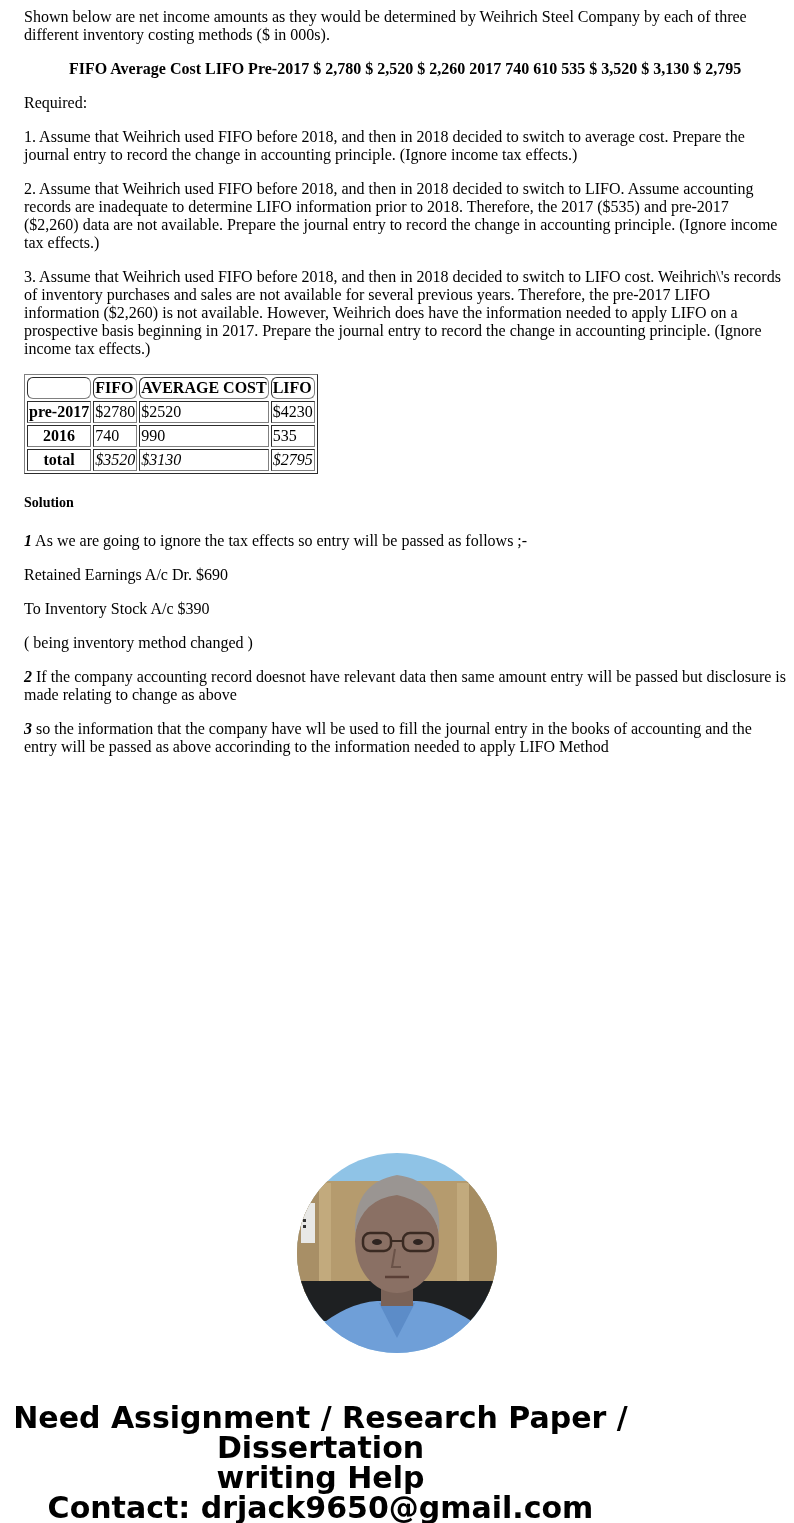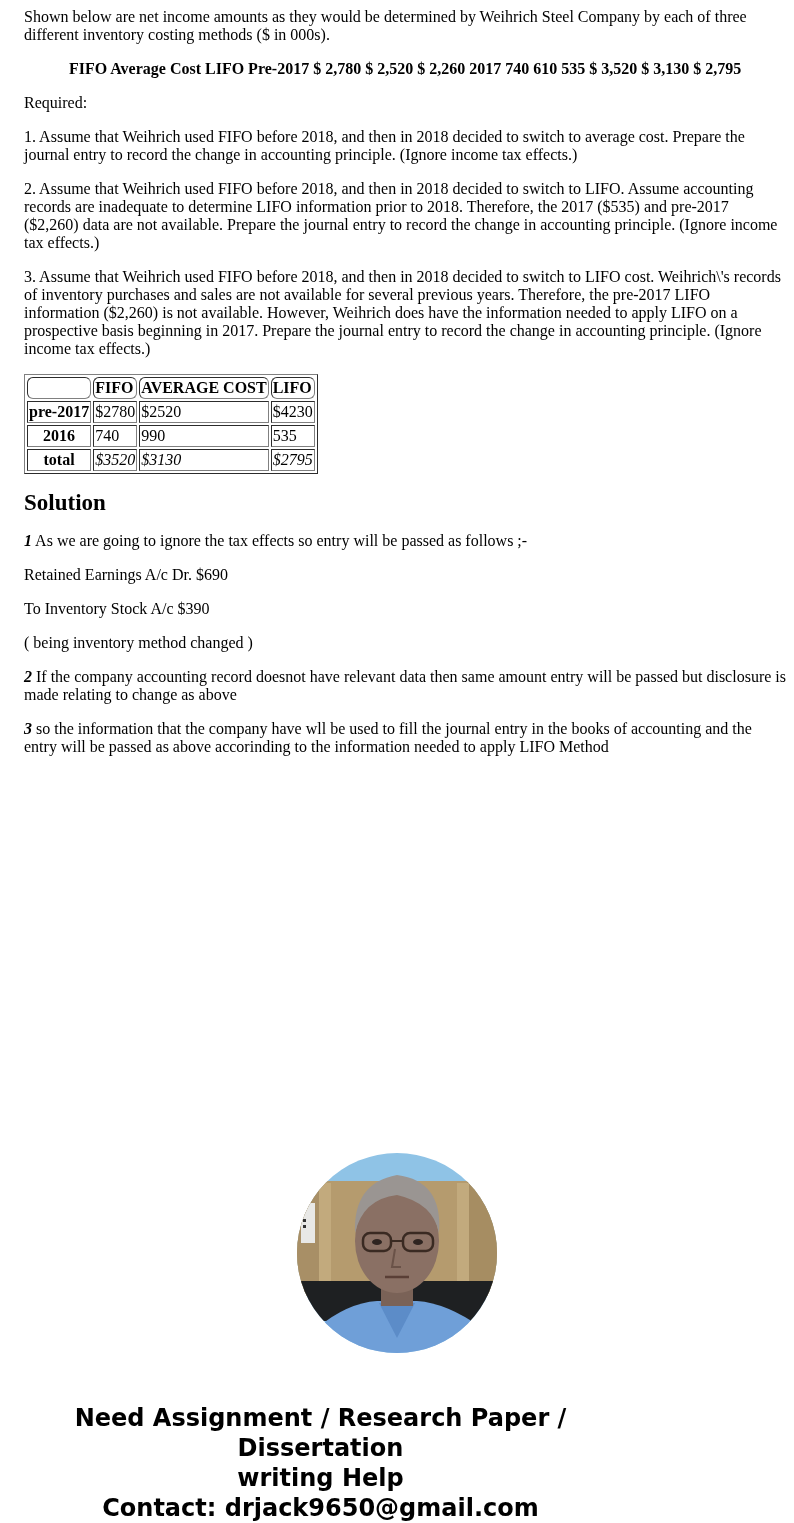--- a/index.html
+++ b/index.html
@@ -18,21 +18,21 @@
       overflow: hidden;
     }
     .content {
       padding: 8px 8px 0 24px;
     }
     p {
       margin: 0 0 16px 0;
     }
     p.bold { font-weight: bold; text-align: center; }
     h3 {
-      font-size: 23px;
+      font-size: 14px;
       line-height: 22px;
       font-weight: bold;
       margin: 18px 0 18px 0;
     }
     .num {
       font-weight: bold;
       font-style: italic;
     }
     table.data {
       border: 1px outset #808080;
@@ -61,21 +61,21 @@
       overflow: hidden;
     }
     .footer {
       position: absolute;
       left: 0;
       top: 1403px;
       width: 641px;
       text-align: center;
       font-family: "DejaVu Sans", sans-serif;
       font-weight: bold;
-      font-size: 24px;
+      font-size: 30px;
       line-height: 30px;
       color: #000000;
     }
   </style>
 </head>
 <body>
 
 <div class="content">
   <p>Shown below are net income amounts as they would be determined by Weihrich Steel Company by each of three different inventory costing methods ($ in 000s).</p>
   <p class="bold">FIFO Average Cost LIFO Pre-2017 $ 2,780 $ 2,520 $ 2,260 2017 740 610 535 $ 3,520 $ 3,130 $ 2,795</p>

